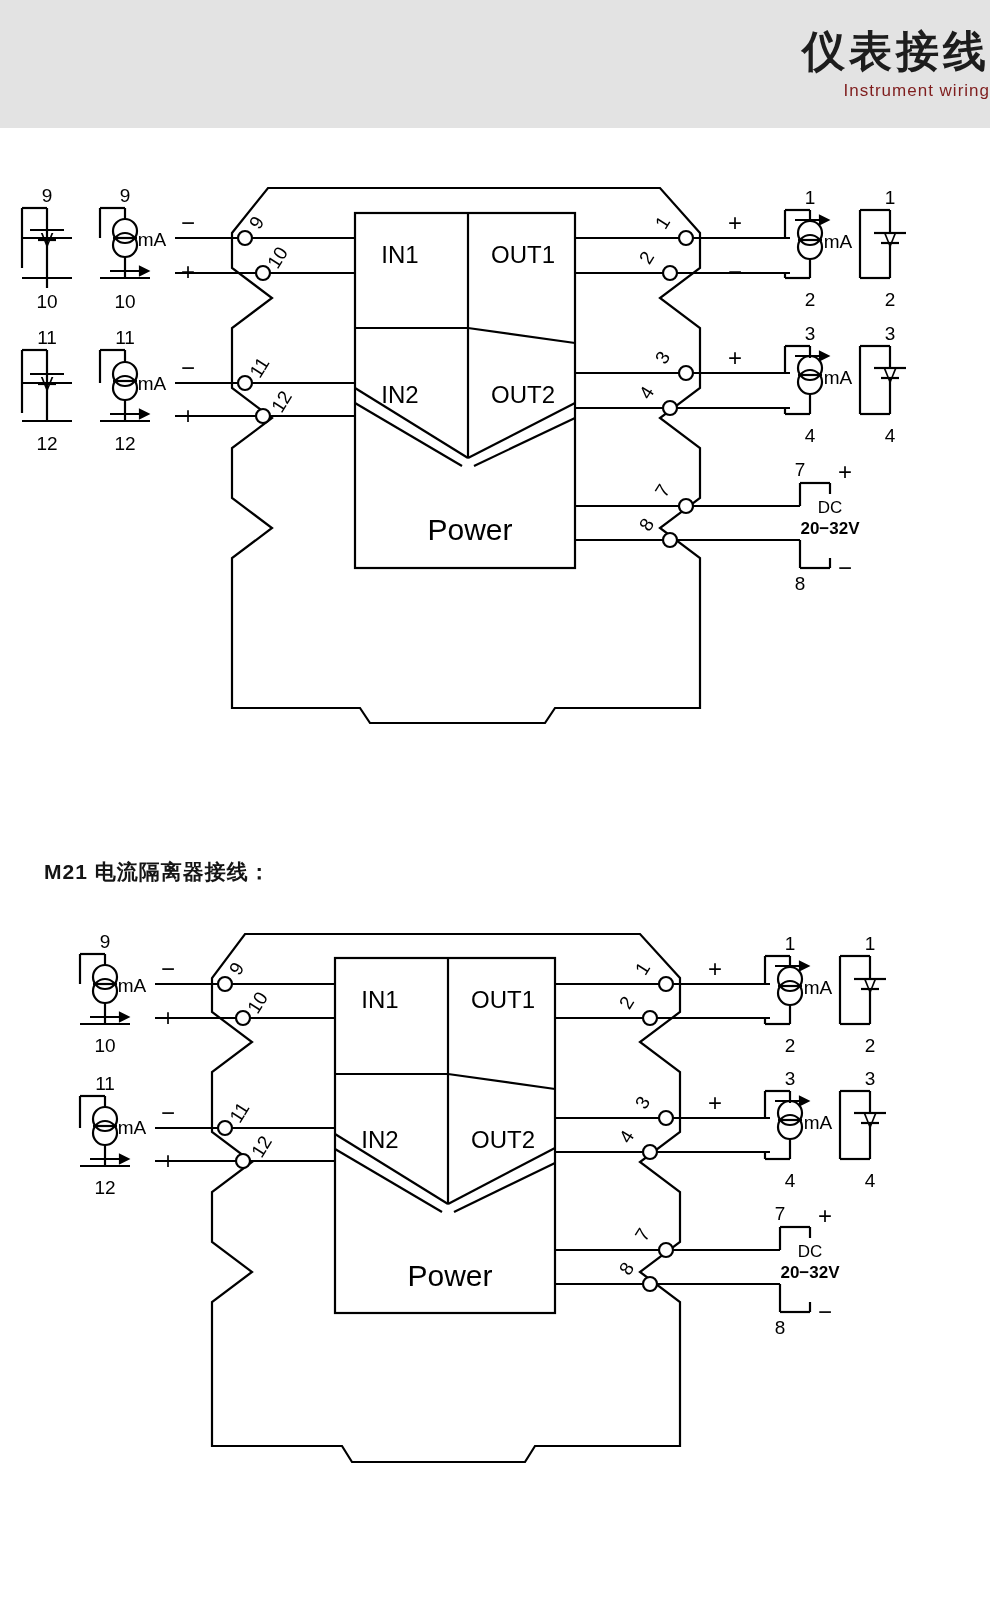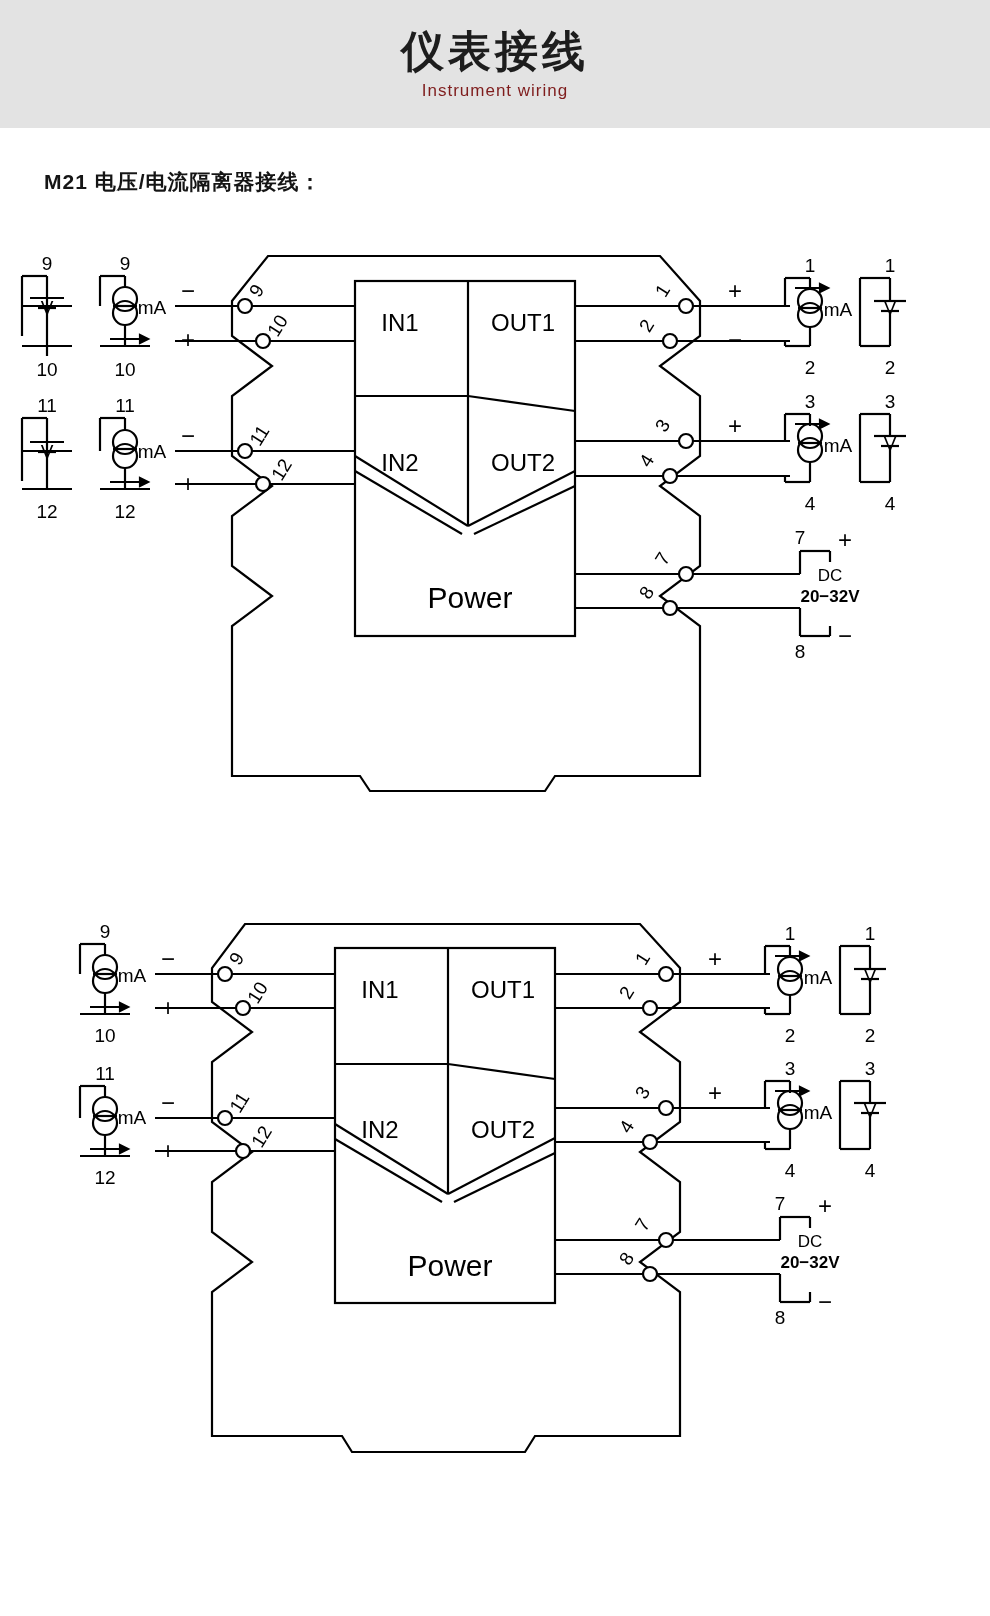--- a/index.html
+++ b/index.html
@@ -11,21 +11,21 @@
   }
   .page{width:990px;position:relative;}
 
   
   .banner{
     width:990px;
     height:128px;
     background:#e3e3e3;
     display:flex;
     flex-direction:column;
-    align-items:center;
+    align-items:flex-end;
     justify-content:center;
     box-sizing:border-box;
   }
   .banner-title{
     font-size:43px;
     font-weight:bold;
     letter-spacing:4px;
     color:#1d1d1d;
     line-height:1.15;
   }
@@ -56,21 +56,20 @@
 <body>
 
 <div class="page">
 
   <div class="banner">
     <div class="banner-title">仪表接线</div>
     <div class="banner-sub">Instrument wiring</div>
   </div>
 
   <div class="section" id="sec1">
-    <div class="caption">M21 电压/电流隔离器接线：</div>
 
     <div class="diagram-wrap">
       <svg width="990" height="680" viewBox="0 0 990 680">
         <g fill="none" stroke="#000" stroke-width="2.2" stroke-linejoin="miter" stroke-linecap="butt">
 
           <path d="M268,60 L660,60 L700,105 L700,140
                    L660,170 L700,200 L700,260
                    L660,290 L700,320 L700,370
                    L660,400 L700,430 L700,580
                    L555,580 L545,595 L370,595 L360,580 L232,580
@@ -279,20 +278,21 @@
           <text x="400" y="275" font-size="24">IN2</text>
           <text x="523" y="135" font-size="24">OUT1</text>
           <text x="523" y="275" font-size="24">OUT2</text>
           <text x="470" y="412" font-size="30">Power</text>
         </g>
       </svg>
     </div>
   </div>
 
   <div class="section" id="sec2">
+    <div class="caption">M21 电流隔离器接线：</div>
 
     <div class="diagram-wrap">
       <svg width="990" height="620" viewBox="0 0 990 620">
         <g fill="none" stroke="#000" stroke-width="2.2">
 
           <path d="M245,48 L640,48 L680,92 L680,126
                    L640,156 L680,186 L680,246
                    L640,276 L680,306 L680,356
                    L640,386 L680,416 L680,560
                    L535,560 L525,576 L352,576 L342,560 L212,560

